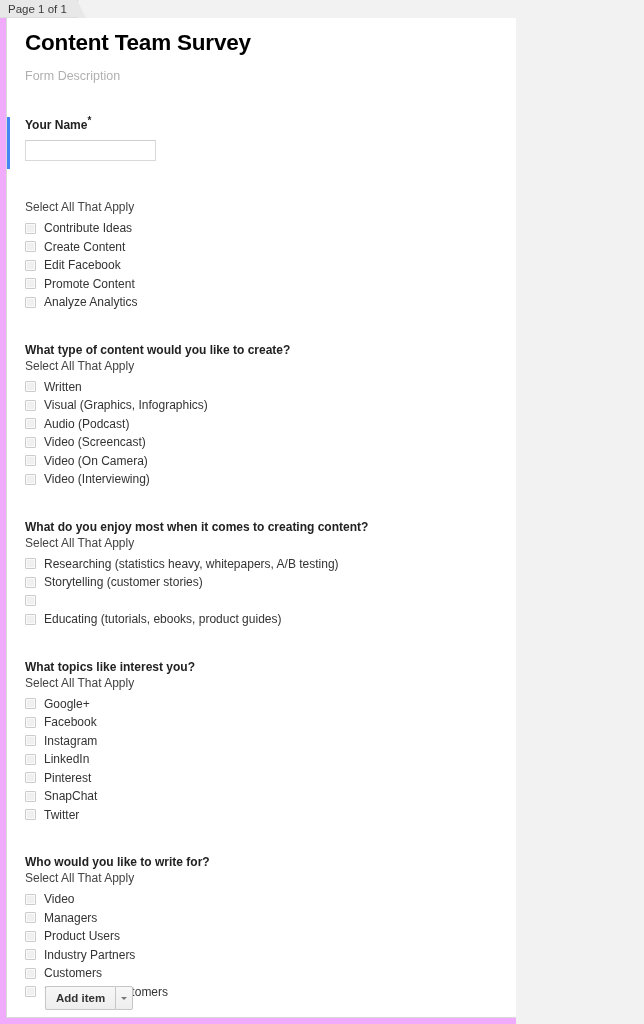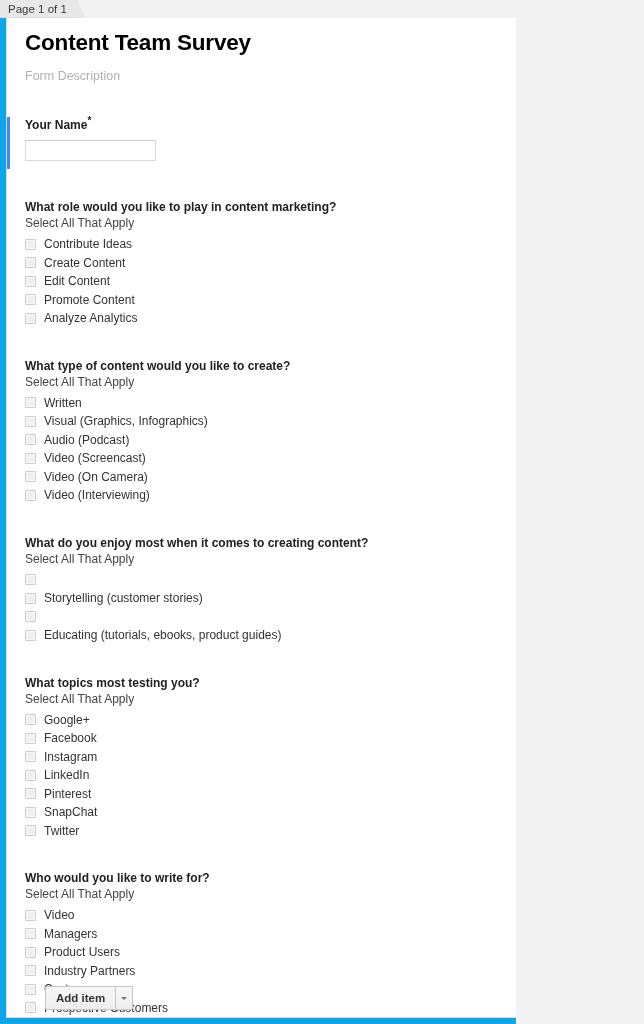--- a/index.html
+++ b/index.html
@@ -10,21 +10,21 @@
     height: 1024px;
     background: #f2f2f2;
     font-family: "Liberation Sans", sans-serif;
     -webkit-font-smoothing: antialiased;
   }
 
   #app {
     position: relative;
     width: 516px;
     height: 1024px;
-    background: #0ea5e9;
+    background: #f0abfc;
     overflow: hidden;
   }
 
   
   .tabstrip {
     position: absolute;
     top: 0; left: 0;
     width: 644px;
     height: 18px;
     background: #f2f2f2;
@@ -223,34 +223,33 @@
 
       <h1 class="form-title">Content Team Survey</h1>
       <div class="form-description">Form Description</div>
 
       <div class="item item-text active">
         <div class="q-title"><span>Your Name</span><span class="required-star">*</span></div>
         <input class="text-input" type="text" value="" style="">
       </div>
 
       <div class="item item-choice">
-        <div class="q-title">What role would you like to play in content marketing?</div>
         <div class="q-help">Select All That Apply</div>
         <div class="options">
           <div class="option-row">
             <span class="cb"></span>
             <span class="option-label">Contribute Ideas</span>
           </div>
           <div class="option-row">
             <span class="cb"></span>
             <span class="option-label">Create Content</span>
           </div>
           <div class="option-row">
             <span class="cb"></span>
-            <span class="option-label">Edit Content</span>
+            <span class="option-label">Edit Facebook</span>
           </div>
           <div class="option-row">
             <span class="cb"></span>
             <span class="option-label">Promote Content</span>
           </div>
           <div class="option-row">
             <span class="cb"></span>
             <span class="option-label">Analyze Analytics</span>
           </div>
         </div>
@@ -286,37 +285,38 @@
           </div>
         </div>
       </div>
 
       <div class="item item-choice">
         <div class="q-title">What do you enjoy most when it comes to creating content?</div>
         <div class="q-help">Select All That Apply</div>
         <div class="options">
           <div class="option-row">
             <span class="cb"></span>
+            <span class="option-label">Researching (statistics heavy, whitepapers, A/B testing)</span>
           </div>
           <div class="option-row">
             <span class="cb"></span>
             <span class="option-label">Storytelling (customer stories)</span>
           </div>
           <div class="option-row">
             <span class="cb"></span>
           </div>
           <div class="option-row">
             <span class="cb"></span>
             <span class="option-label">Educating (tutorials, ebooks, product guides)</span>
           </div>
         </div>
       </div>
 
       <div class="item item-choice">
-        <div class="q-title">What topics most testing you?</div>
+        <div class="q-title">What topics like interest you?</div>
         <div class="q-help">Select All That Apply</div>
         <div class="options">
           <div class="option-row">
             <span class="cb"></span>
             <span class="option-label">Google+</span>
           </div>
           <div class="option-row">
             <span class="cb"></span>
             <span class="option-label">Facebook</span>
           </div>

